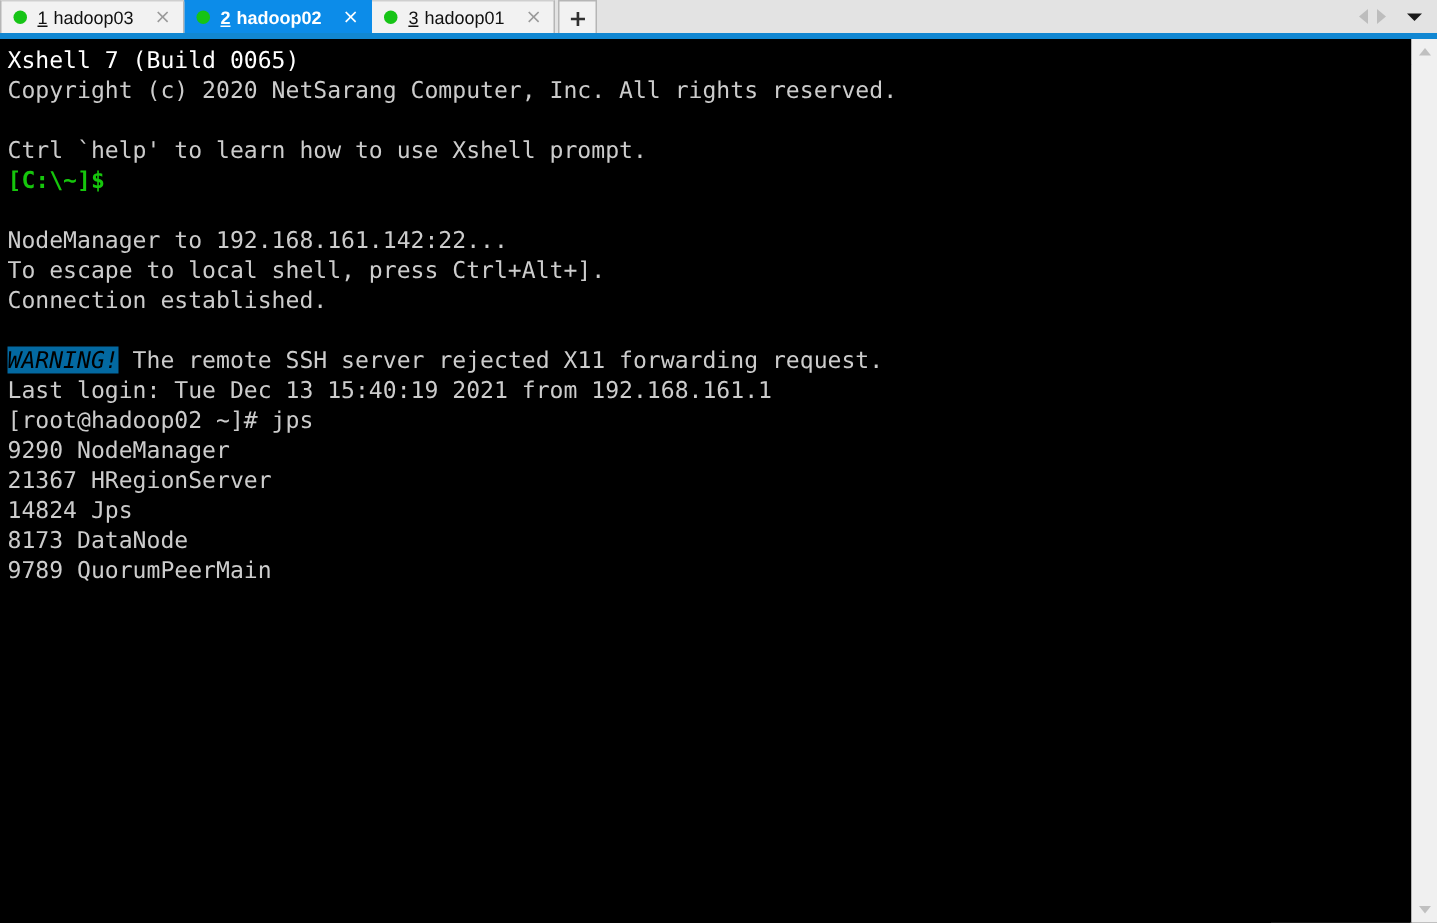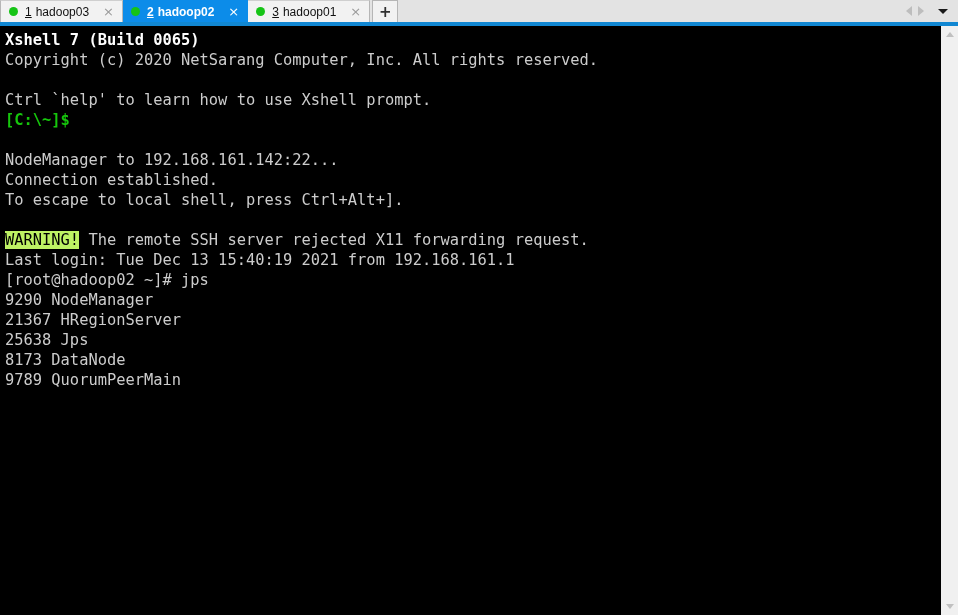--- a/index.html
+++ b/index.html
@@ -153,25 +153,26 @@
   }
   .line {
     font-family: "DejaVu Sans Mono", "Liberation Mono", monospace;
     font-size: 15.4px;
     line-height: 20px;
     height: 20px;
     color: #cccccc;
     white-space: pre;
     letter-spacing: 0px;
   }
-  .bold-white { color: #ffffff; font-weight: bold; }
+  .bold-white { color: #ffffff; font-weight: normal; }
   .green { color: #16c60c; font-weight: bold; }
   .inverse {
-    background: #bef264;
+    background: #0369a1;
     color: #000000;
+    font-style: italic;
   }
   .cursor {
     display: inline-block;
     width: 9.5px;
     height: 16px;
     background: #00ff00;
     vertical-align: -3px;
   }
 
   
@@ -256,31 +257,31 @@
   <div class="term-wrap">
     <div class="terminal">
 
       <div class="line bold-white">Xshell 7 (Build 0065)</div>
       <div class="line">Copyright (c) 2020 NetSarang Computer, Inc. All rights reserved.</div>
       <div class="line"></div>
       <div class="line">Ctrl `help' to learn how to use Xshell prompt.</div>
       <div class="line green">[C:\~]$</div>
       <div class="line"></div>
       <div class="line">NodeManager to 192.168.161.142:22...</div>
+      <div class="line">To escape to local shell, press Ctrl+Alt+].</div>
       <div class="line">Connection established.</div>
-      <div class="line">To escape to local shell, press Ctrl+Alt+].</div>
       <div class="line"></div>
 
       <div class="line"><span class="inverse">WARNING!</span><span> The remote SSH server rejected X11 forwarding request.</span></div>
 
       <div class="line">Last login: Tue Dec 13 15:40:19 2021 from 192.168.161.1</div>
       <div class="line">[root@hadoop02 ~]# jps</div>
       <div class="line">9290 NodeManager</div>
       <div class="line">21367 HRegionServer</div>
-      <div class="line">25638 Jps</div>
+      <div class="line">14824 Jps</div>
       <div class="line">8173 DataNode</div>
       <div class="line">9789 QuorumPeerMain</div>
 
 
     </div>
 
     <div class="scrollbar">
       <div class="sb-btn">
         <span class="sb-up"></span>
       </div>

